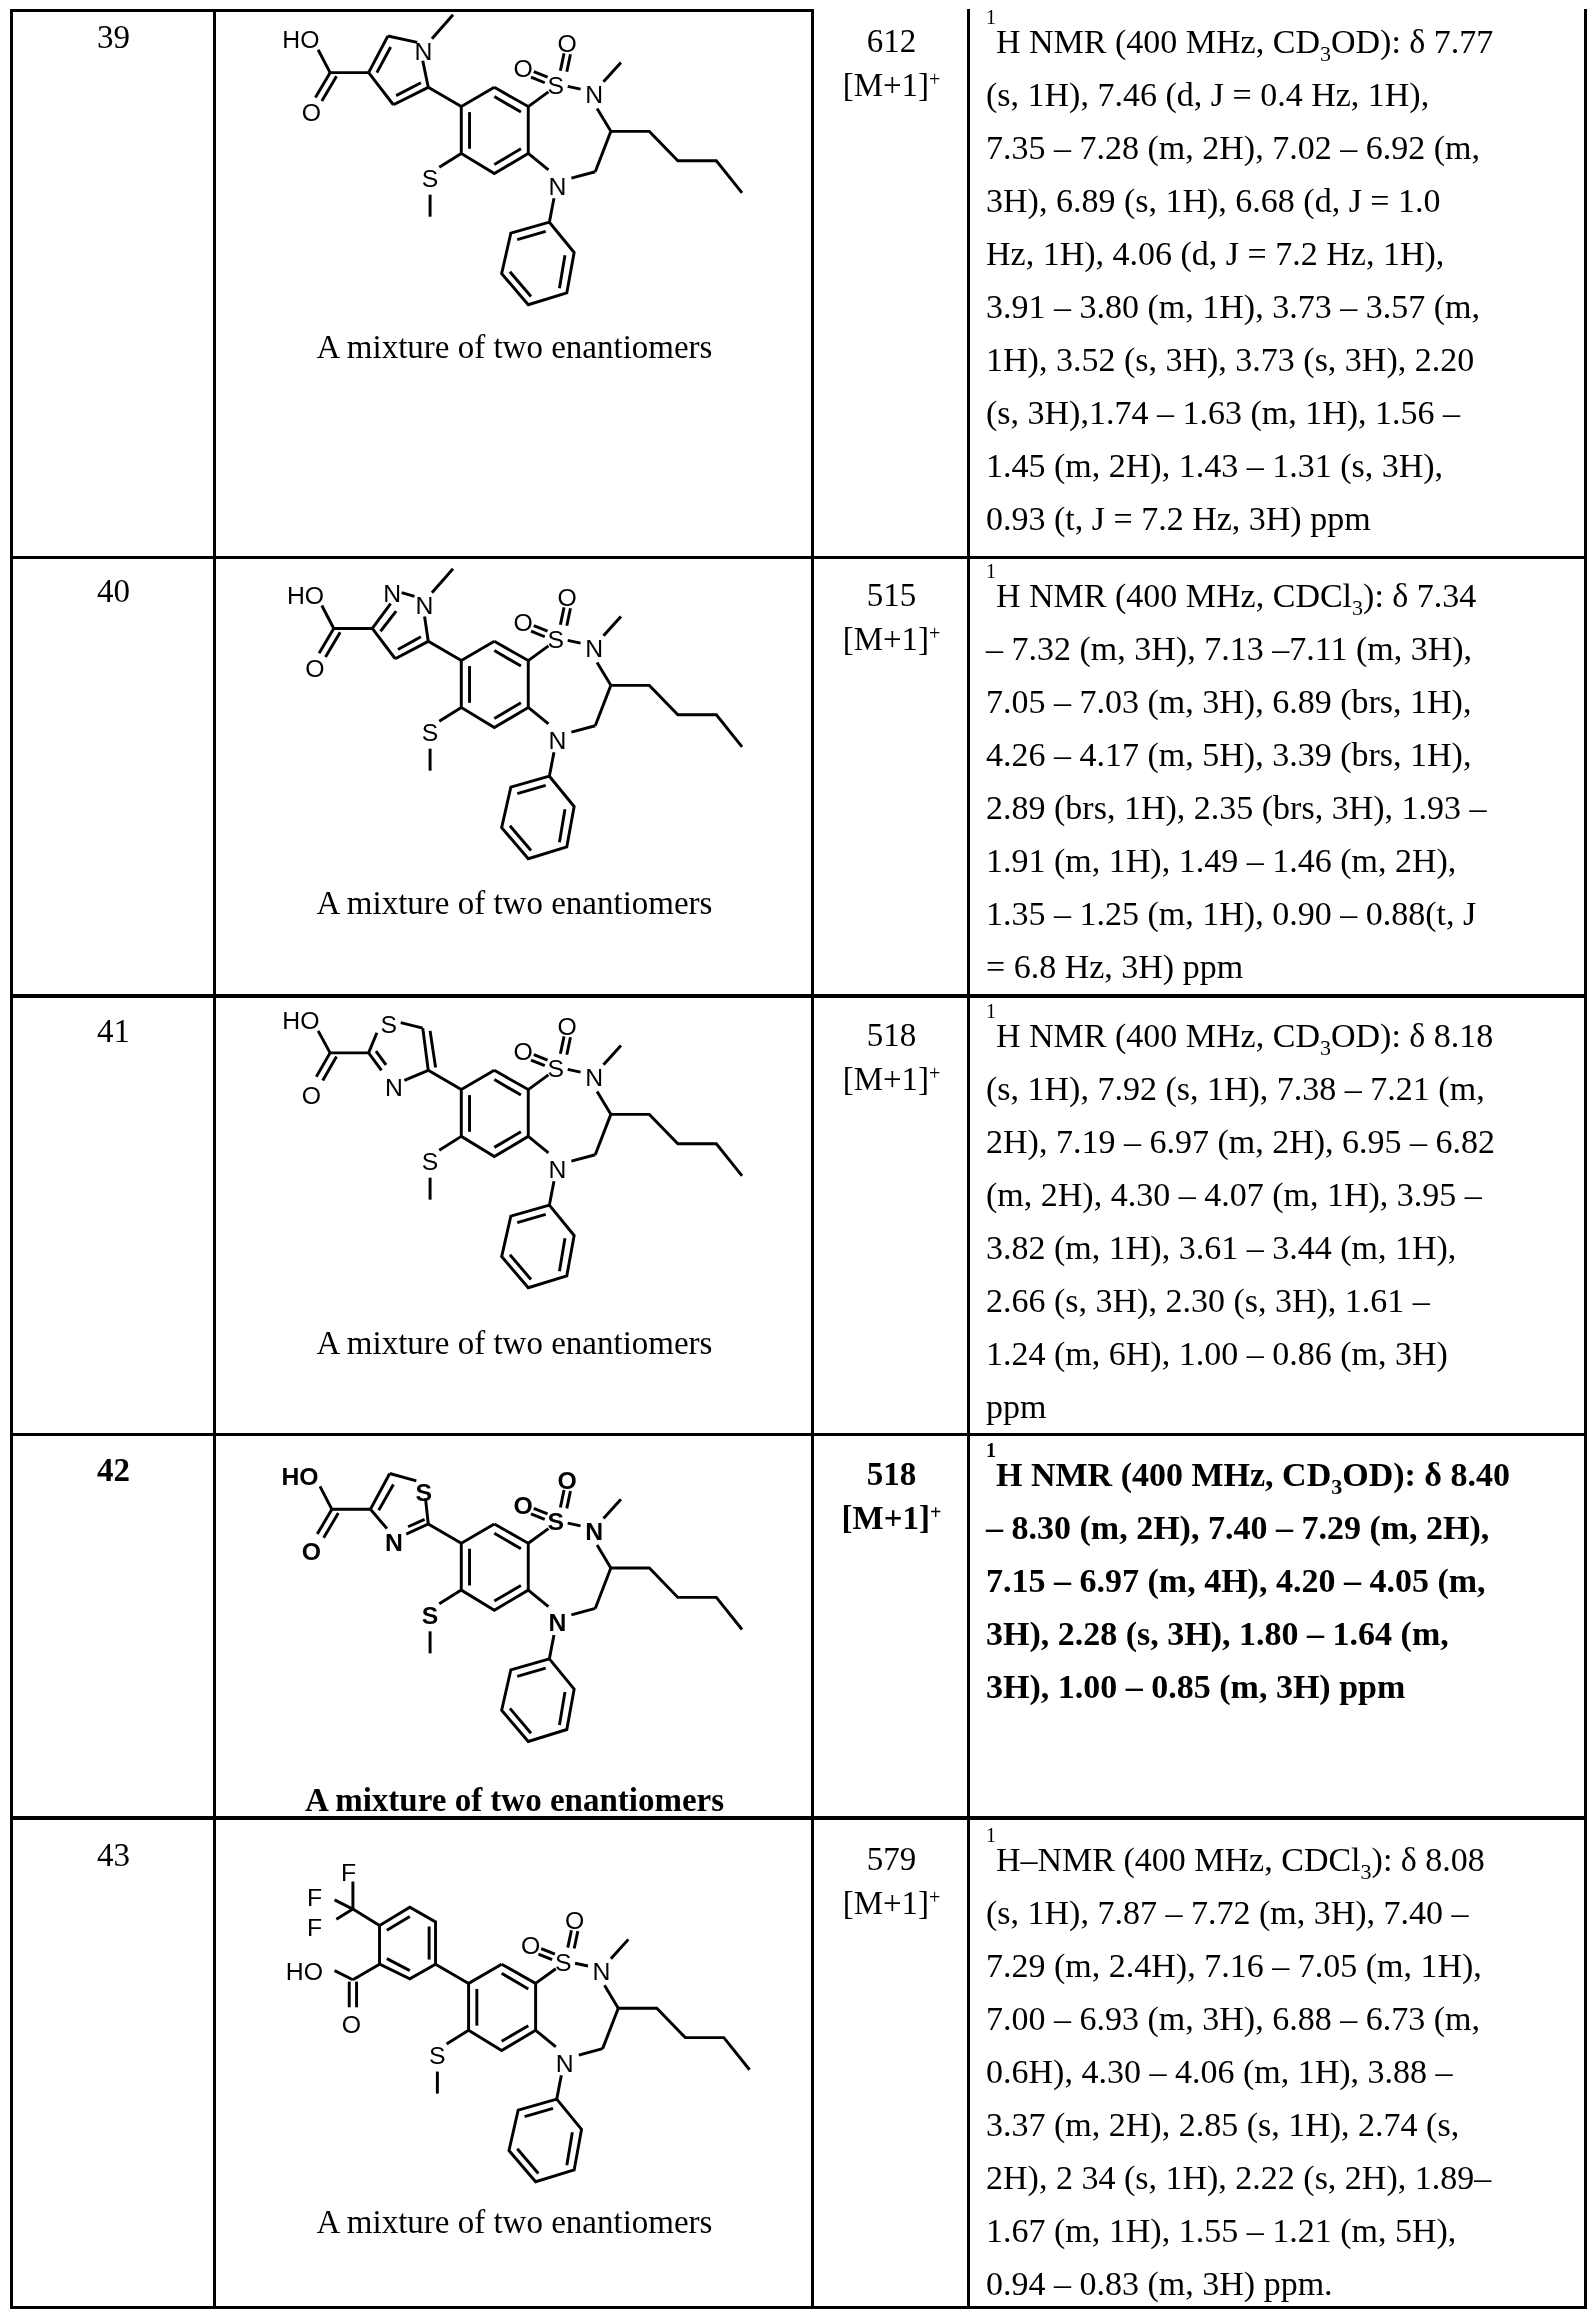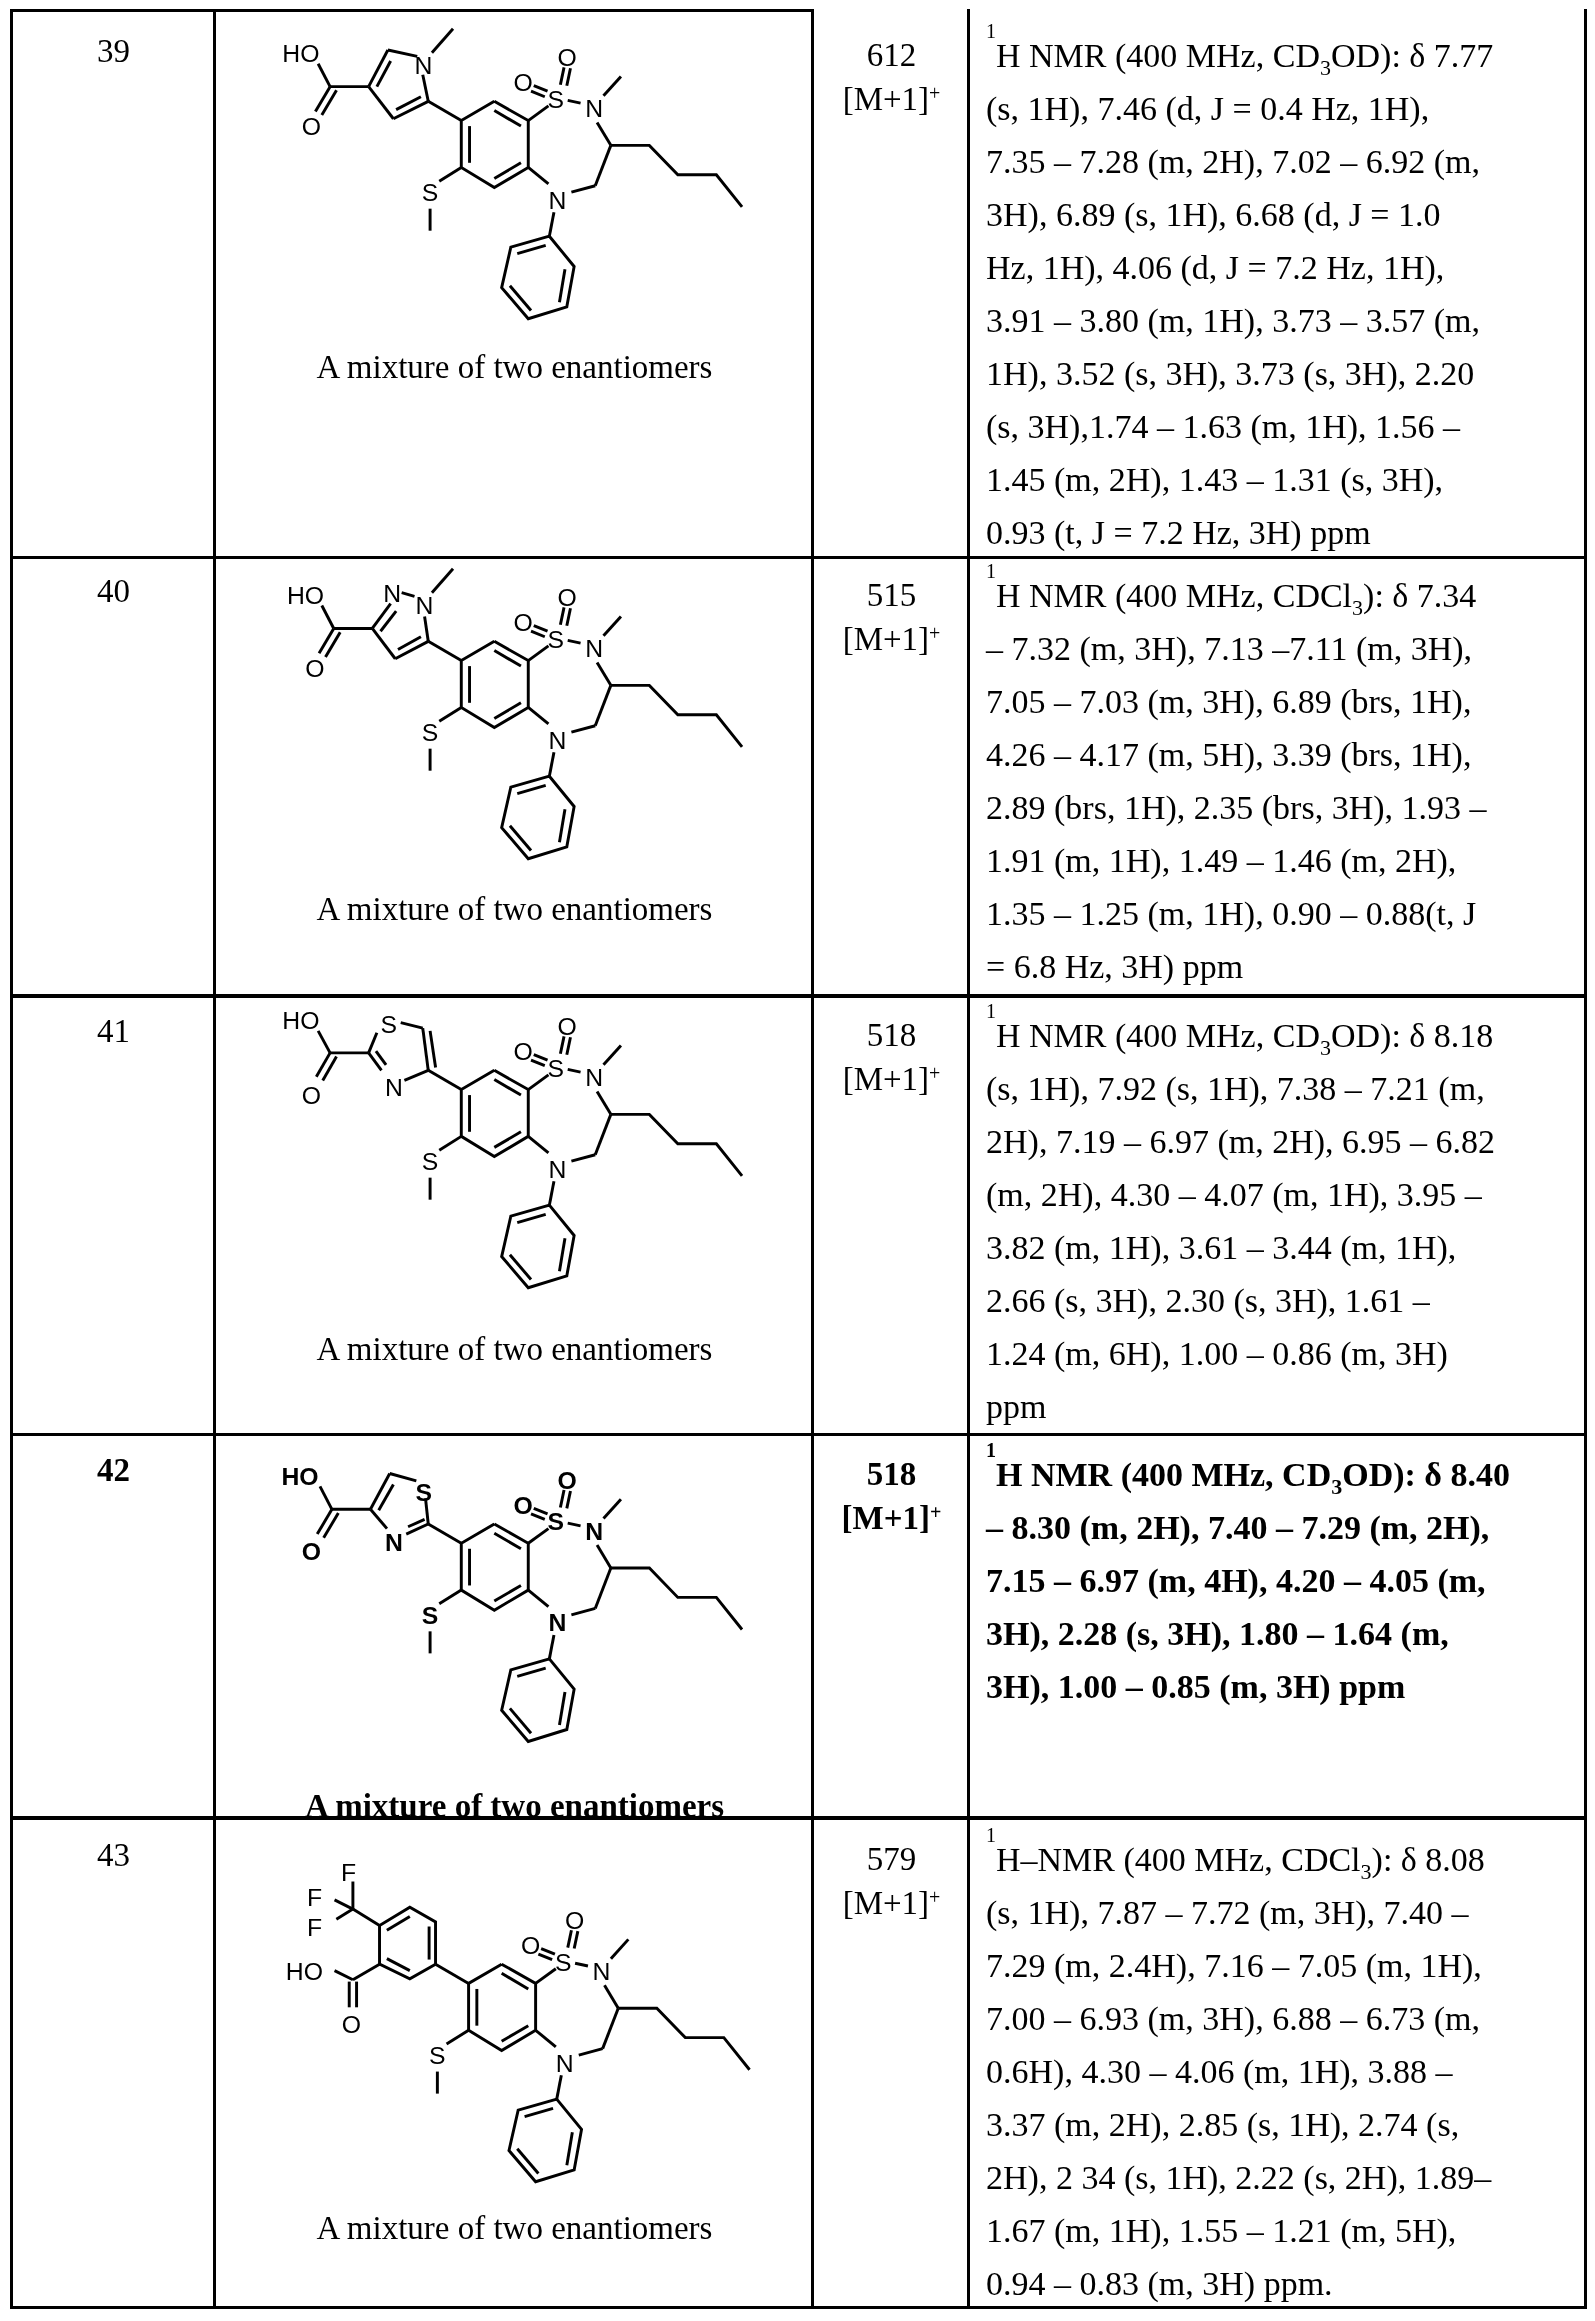--- a/index.html
+++ b/index.html
@@ -7,21 +7,21 @@
          font-family: "Liberation Serif", "DejaVu Serif", serif; color: #000; }
   .table { position: absolute; left: 0; top: 0; width: 1595px; height: 2322px; }
   .hline { position: absolute; background: #000; height: 2.8px; }
   .vline { position: absolute; background: #000; width: 2.8px; }
   .row { position: absolute; left: 0; width: 1595px; }
   .cell-num { position: absolute; left: 13px; width: 201px; text-align: center;
               font-size: 33px; top: 16.5px; line-height: 37px; }
   .cell-struct { position: absolute; left: 217px; width: 595px; top: 0; }
   .cell-struct svg { position: absolute; left: 0; top: 0; overflow: visible; }
   .caption { position: absolute; left: 0; width: 595px; text-align: center;
-             font-size: 33px; line-height: 37px; margin-top: 6px; }
+             font-size: 33px; line-height: 37px; }
   .cell-ms { position: absolute; left: 815px; width: 153px; text-align: center;
              font-size: 33px; top: 16.5px; line-height: 44px; }
   .cell-ms sup { font-size: 20px; vertical-align: top; position: relative; top: -5.5px; }
   .cell-nmr { position: absolute; left: 986px; width: 597px; top: 13px;
               font-size: 34px; line-height: 53px; white-space: pre; }
   .cell-nmr sup { font-size: 20px; vertical-align: top; position: relative; top: 1.8px; line-height: 0; }
   .cell-nmr sub { font-size: 22px; line-height: 0; }
   svg text { font-family: "Liberation Sans", "DejaVu Sans", sans-serif; font-size: 27px; fill: #000; }
   svg .bond { stroke: #000; stroke-width: 3.2; fill: none; stroke-linecap: butt; }
 </style>
@@ -36,21 +36,21 @@
   <div class="hline" style="left:10px; top:1433px; width:1577px;"></div>
   <div class="hline" style="left:10px; top:1816px; width:1577px; height:3.7px;"></div>
   <div class="hline" style="left:10px; top:2306px; width:1577px;"></div>
 
   <div class="vline" style="left:10px; top:9.2px; height:2299px;"></div>
   <div class="vline" style="left:213px; top:9.2px; height:2299px;"></div>
   <div class="vline" style="left:811px; top:9.2px; height:2299px;"></div>
   <div class="vline" style="left:967px; top:9.2px; height:2299px;"></div>
   <div class="vline" style="left:1584px; top:9.2px; height:2299px;"></div>
 
-  <div class="row" style="top:16px; height:545px;">
+  <div class="row" style="top:2px; height:545px;">
     <div class="cell-num">39</div>
     <div class="cell-struct">
       <svg width="595" height="367" viewBox="236 0 648 400">
         <g>
 
           <polyline class="bond" points="538,93 575,114 575,165 538,187 502,165 502,114 538,93"></polyline>
           <line class="bond" x1="538" y1="103" x2="567" y2="120"></line>
           <line class="bond" x1="567" y1="160" x2="538" y2="177"></line>
           <line class="bond" x1="511" y1="120" x2="511" y2="160"></line>
 

